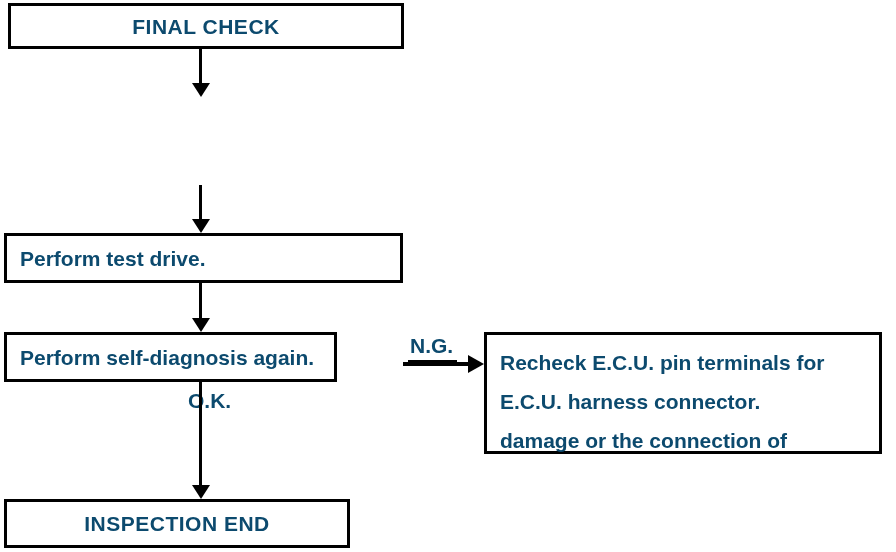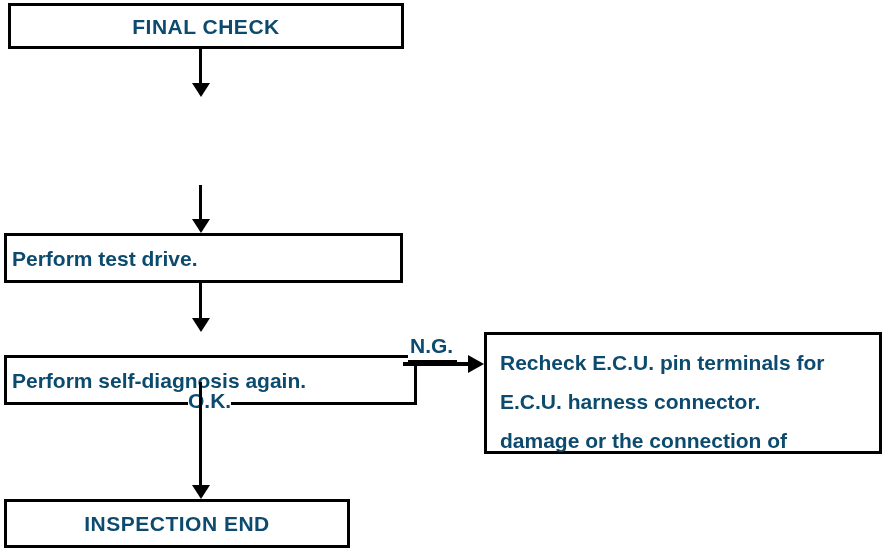--- a/index.html
+++ b/index.html
@@ -27,21 +27,21 @@
   }
   .node.center-text {
     display: flex;
     align-items: center;
     justify-content: center;
     letter-spacing: 0.5px;
   }
   .node.left-text {
     display: flex;
     align-items: center;
-    padding-left: 5px;
+    padding-left: 13px;
   }
   .node.multiline {
     display: block;
     padding: 8px 10px 0 13px;
   }
   .node .line {
     display: block;
     line-height: 39px;
     white-space: nowrap;
   }
@@ -99,21 +99,21 @@
   <div class="vline" style="left:199px; top:185px; height:35px;"></div>
   <div class="arrow-down" style="left:192px; top:219px;"></div>
 
   <div class="node left-text" style="left:4px; top:233px; width:399px; height:50px;">
     <span>Perform test drive.</span>
   </div>
 
   <div class="vline" style="left:199px; top:283px; height:36px;"></div>
   <div class="arrow-down" style="left:192px; top:318px;"></div>
 
-  <div class="node left-text" style="left:4px; top:332px; width:413px; height:50px;margin-top:23px;">
+  <div class="node left-text" style="left:4px; top:332px; width:333px; height:50px;">
     <span>Perform self-diagnosis again.</span>
   </div>
 
   <div class="edge-label underlined" style="left:408px; top:334px;">N.G.</div>
   <div class="hline" style="left:403px; top:362px; width:68px;"></div>
   <div class="arrow-right" style="left:468px; top:355px;"></div>
 
   <div class="node multiline" style="left:484px; top:332px; width:398px; height:122px; ">
     <span class="line">Recheck E.C.U. pin terminals for</span>
     <span class="line">E.C.U. harness connector.</span>

